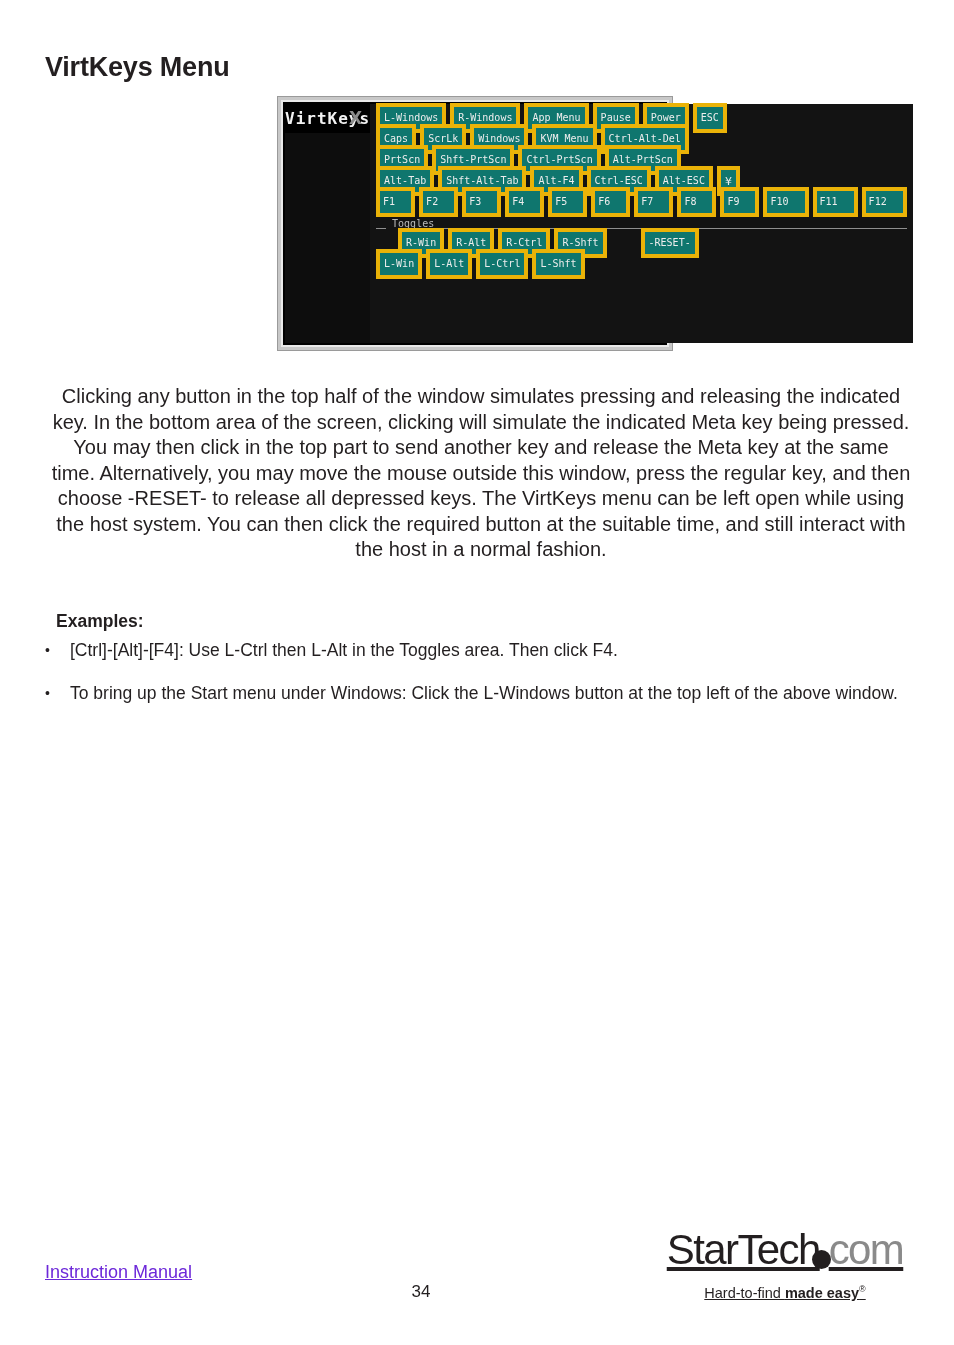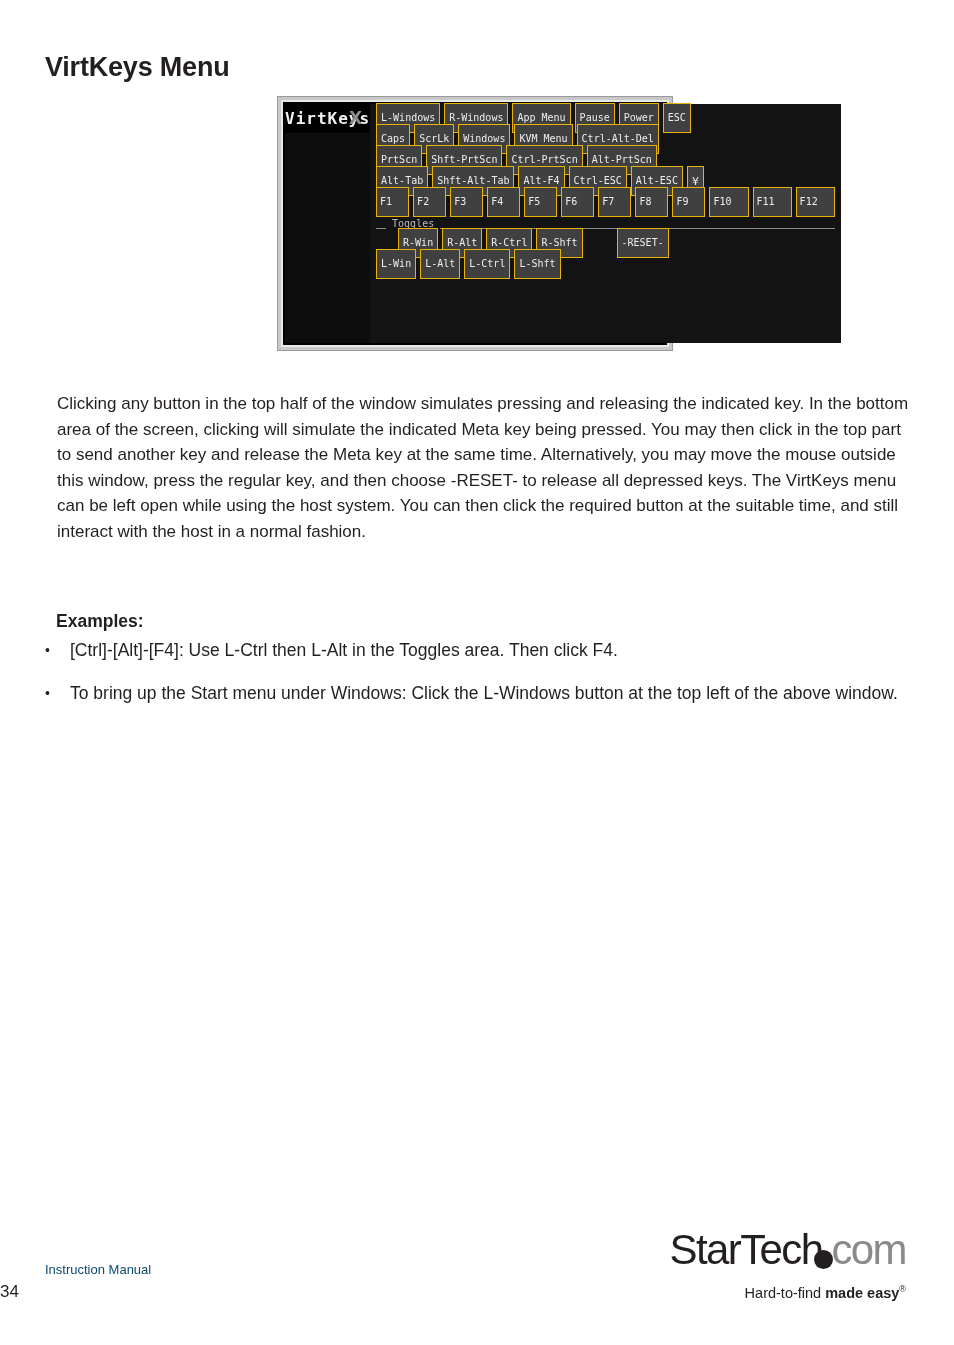--- a/index.html
+++ b/index.html
@@ -117,22 +117,22 @@
   }
   .krow.toggle-row-2 {
     padding-left: 22px;
   }
 
   .key {
     font-family: "DejaVu Sans Mono", monospace;
     font-size: 10px;
     line-height: 1;
     color: #ededed;
-    background: #404040;
-    border: 1px solid #eab308;
+    background: #0f766e;
+    border: 4px solid #eab308;
     padding: 2px 4px 3px 4px;
     white-space: nowrap;
     box-sizing: border-box;
     display: inline-flex;
     align-items: center;
     justify-content: center;
     height: 30px;
     cursor: pointer;
   }
   .key.narrow { padding-left: 3px; padding-right: 16px; }
@@ -168,24 +168,25 @@
     height: 1px;
     background: #8f8f8f;
   }
 
   
   .body-text {
     position: absolute;
     left: 45px;
     top: 379px;
     width: 862px;
-    font-size: 17px;
+    font-size: 20px;
     line-height: 25.5px;
     color: #231f20;
-    margin: 12px;
+    margin: 5px;
+    text-align: center;
   }
 
   .examples-head {
     position: absolute;
     left: 45px;
     top: 600px;
     font-size: 17.5px;
     font-weight: bold;
     color: #231f20;
     margin: 11px;
@@ -211,38 +212,41 @@
     font-size: 14px;
     line-height: 25.5px;
   }
   .bullet .btext { flex: 1 1 auto; }
 
   
   .footer-left {
     position: absolute;
     left: 45px;
     top: 1262px;
-    font-size: 13px;
-    color: #0c4a6e;
+    font-size: 18px;
+    color: #6d28d9;
+    text-decoration: underline;
   }
   .footer-page {
     position: absolute;
     left: 0;
     top: 1282px;
     width: 842px;
+    text-align: center;
     font-size: 17px;
     color: #231f20;
   }
 
   .logo {
     position: absolute;
     right: 48px;
     top: 1228px;
     width: 242px;
-    text-align: right;
+    text-align: center;
+    text-decoration: underline;
   }
   .logo-wordmark {
     font-family: "Liberation Sans", sans-serif;
     font-size: 42px;
     line-height: 44px;
     letter-spacing: -1.6px;
     white-space: nowrap;
     display: block;
   }
   .logo-star { color: #231f20; font-weight: normal; }

